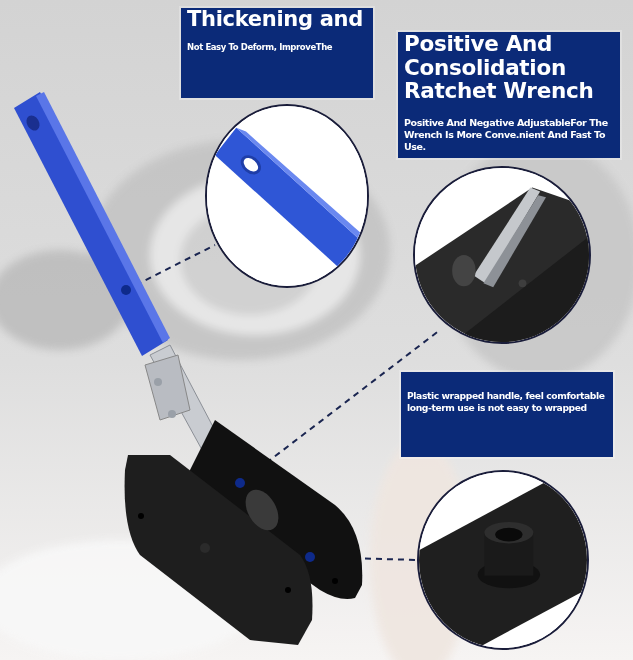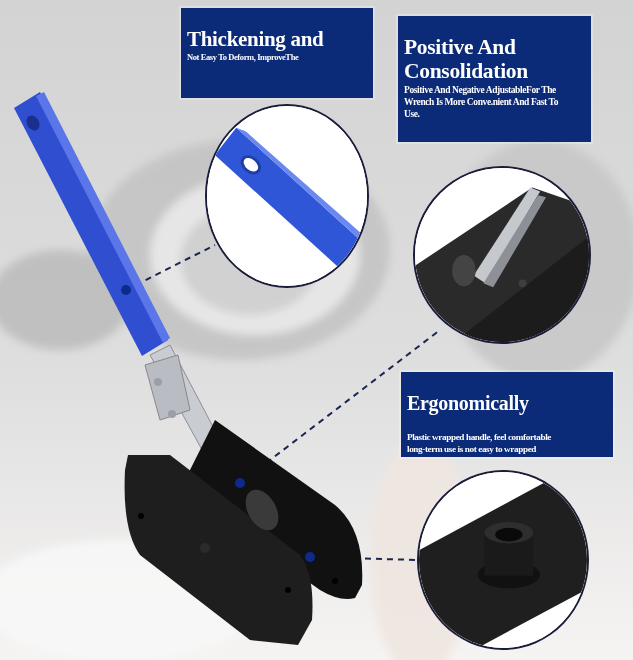--- a/index.html
+++ b/index.html
@@ -1,28 +1,28 @@
 <!DOCTYPE html>
 <html><head>
   <meta charset="utf-8">
   <style>
     html, body { margin: 0; padding: 0; }
     body { width: 633px; height: 660px; overflow: hidden; position: relative;
       background: #d9d9d9; font-family: "DejaVu Sans", sans-serif; }
     .bg { position: absolute; left: 0; top: 0; width: 633px; height: 660px; }
     .callout { position: absolute; background: #0b2a78; color: #ffffff;
-      box-shadow: 0 0 0 2px rgba(255,255,255,0.25); padding: 20px 6px; box-sizing: border-box; font-family: Liberation Serif, serif; }
+      box-shadow: 0 0 0 2px rgba(255,255,255,0.25); padding: 0 6px; box-sizing: border-box; }
     .callout .title { font-weight: bold; line-height: 1.05; letter-spacing: -0.3px; }
     .callout .desc { font-weight: bold; line-height: 1.25; letter-spacing: -0.4px; }
     #c1 { left: 181px; top: 8px; width: 192px; height: 90px; }
     #c1 .title { font-size: 21px; }
-    #c1 .desc { font-size: 8.5px; margin-top: 2px; }
-    #c2 { left: 398px; top: 16px; width: 193px; height: 126px; }
+    #c1 .desc { font-size: 8.5px; margin-top: 12px; }
+    #c2 { left: 398px; top: 32px; width: 222px; height: 126px; }
     #c2 .title { font-size: 21.5px; line-height: 1.1; }
-    #c2 .desc { font-size: 9.5px; margin-top: 2px; }
+    #c2 .desc { font-size: 9.5px; margin-top: 14px; }
     #c3 { left: 401px; top: 372px; width: 212px; height: 85px; }
     #c3 .title { font-size: 20px; line-height: 1.1; }
     #c3 .desc { font-size: 9.2px; margin-top: 18px; }
     .inset { position: absolute; border-radius: 50%; overflow: hidden;
       border: 2px solid #1a1d3a; background: #ffffff; box-sizing: border-box; }
     #inset1 { left: 205px; top: 104px; width: 164px; height: 184px; }
     #inset2 { left: 413px; top: 166px; width: 178px; height: 178px; }
     #inset3 { left: 417px; top: 470px; width: 172px; height: 180px; }
     .inset svg { width: 100%; height: 100%; display: block; }
     .tool { position: absolute; left: 0; top: 0; width: 633px; height: 660px; pointer-events: none; }
@@ -123,29 +123,29 @@
   </div>
   <div class="desc">
     <div>Not Easy To Deform, ImproveThe</div>
   </div>
 </div>
 
 <div class="callout" id="c2">
   <div class="title">
     <div>Positive And</div>
     <div>Consolidation</div>
+    <div>Ratchet Wrench</div>
   </div>
   <div class="desc">
     <div>Positive And Negative AdjustableFor The</div>
     <div>Wrench Is More Conve.nient And Fast To</div>
     <div>Use.</div>
   </div>
 </div>
 
 <div class="callout" id="c3">
   <div class="title">
-    <div>Ergonomically</div>
   </div>
   <div class="desc">
     <div>Plastic wrapped handle, feel comfortable</div>
     <div>long-term use is not easy to wrapped</div>
   </div>
 </div>
 
 </body></html>

